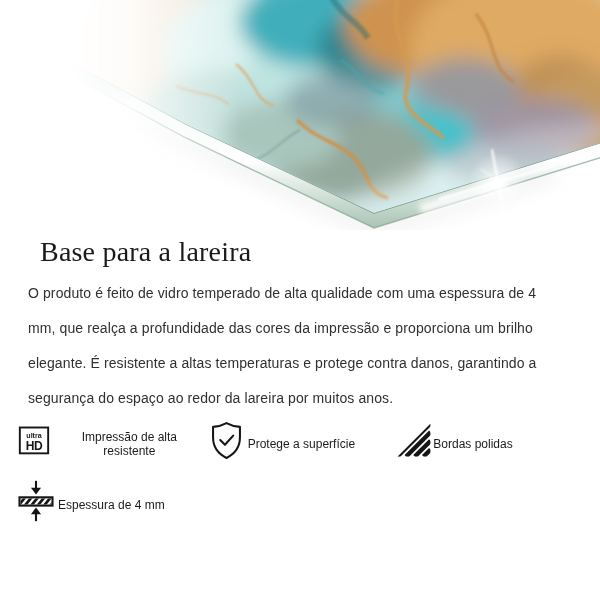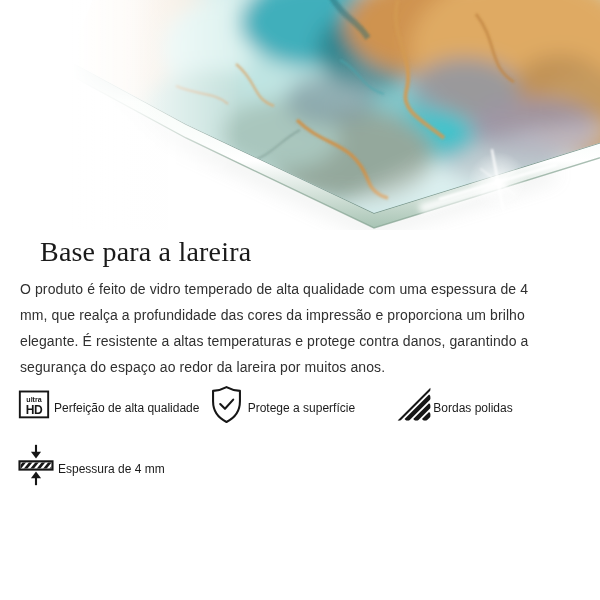--- a/index.html
+++ b/index.html
@@ -9,21 +9,21 @@
   
   .hero{position:relative;width:600px;height:230px;overflow:hidden;background:#fff;}
   .hero svg{display:block;}
 
   
   h1{margin:6px 40px 0 40px;font-family:"Liberation Serif","DejaVu Serif",serif;
      font-weight:400;font-size:28px;line-height:31px;letter-spacing:.2px;color:#1a1a1a;}
   h1 .h-line{display:block;}
 
   
-  .desc{margin:9px 40px 0 20px;width:527px;font-size:14px;line-height:26px;
+  .desc{margin:9px 40px 0 28px;width:527px;font-size:14px;line-height:35px;
         color:#303030;letter-spacing:.1px;}
 
   
   .features{margin:2px 14px 0 14px;display:grid;grid-template-columns:repeat(3,1fr);row-gap:17px;}
   .feature{display:flex;flex-direction:row;align-items:center;}
   .icon-box{height:44px;display:flex;align-items:center;justify-content:center;}
   .feature .label{margin-top:7px;font-size:12px;line-height:14px;color:#1b1b1b;text-align:center;}
 
   .ico{stroke:#161616;fill:none;stroke-width:2.3;}
   .ico-fill{fill:#161616;stroke:none;}
@@ -136,21 +136,21 @@
 
 
     <div class="feature">
       <div class="icon-box">
         <svg viewBox="0 0 48 48" width="40" height="40">
           <rect class="ico" x="7" y="9" width="34" height="31" stroke-width="3"></rect>
           <text class="hd-font" x="24" y="21.5" font-size="8.5" font-weight="700" text-anchor="middle">ultra</text>
           <text class="hd-font" x="24" y="35.5" font-size="14.5" font-weight="800" text-anchor="middle" letter-spacing="-0.5">HD</text>
         </svg>
       </div>
-      <div class="label">Perfeição de alta qualidade</div>
+      <div class="label">Impressão de alta resistente</div>
     </div>
 
     <div class="feature">
       <div class="icon-box">
         <svg viewBox="0 0 48 48" width="43" height="43">
           <path class="ico" d="M24,4.5 C28.5,7 33.5,8.3 39,8.8 L39,20.5 C39,32 32.7,39.3 24,43.5 C15.3,39.3 9,32 9,20.5 L9,8.8 C14.5,8.3 19.5,7 24,4.5 Z" stroke-width="2.4" stroke-linejoin="round"></path>
           <path class="ico" d="M17,23.5 L22.3,28.8 L31.5,18.5" stroke-width="2.6" stroke-linecap="round" stroke-linejoin="round"></path>
         </svg>
       </div>
       <div class="label">Protege a superfície</div>

